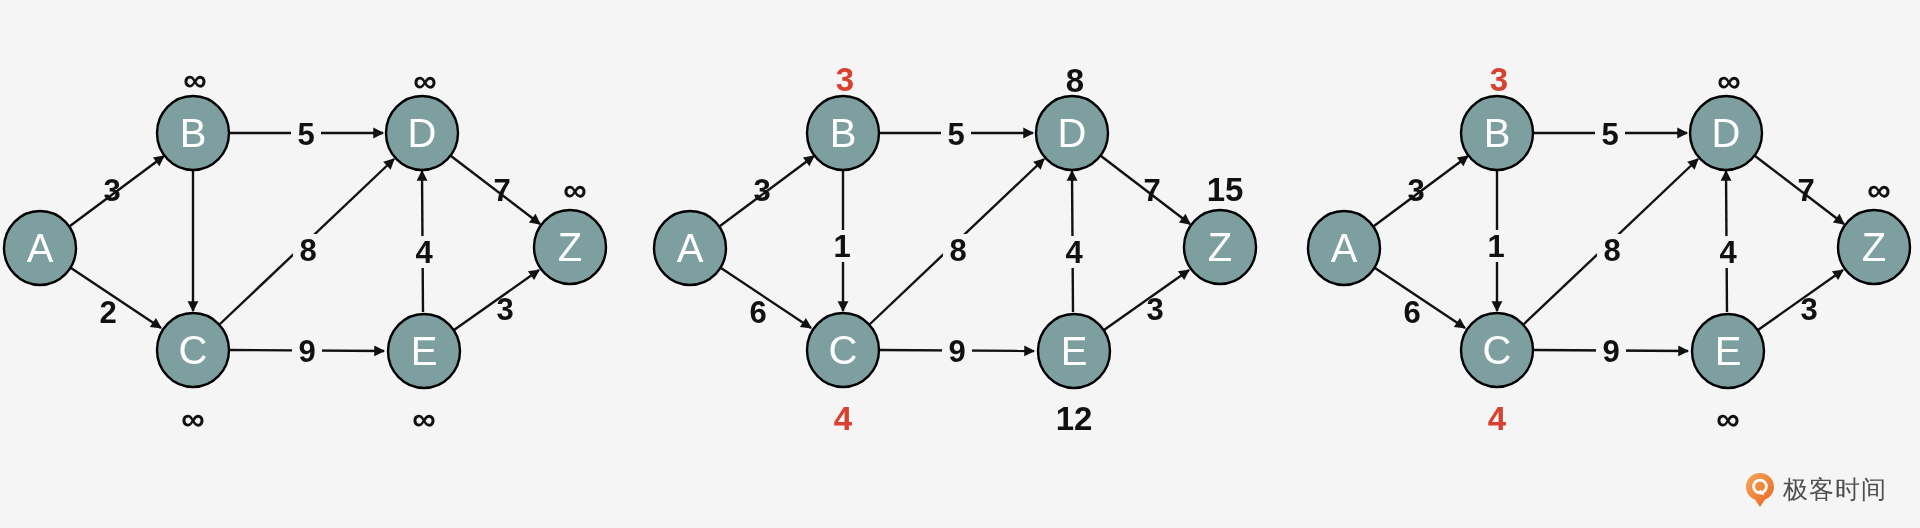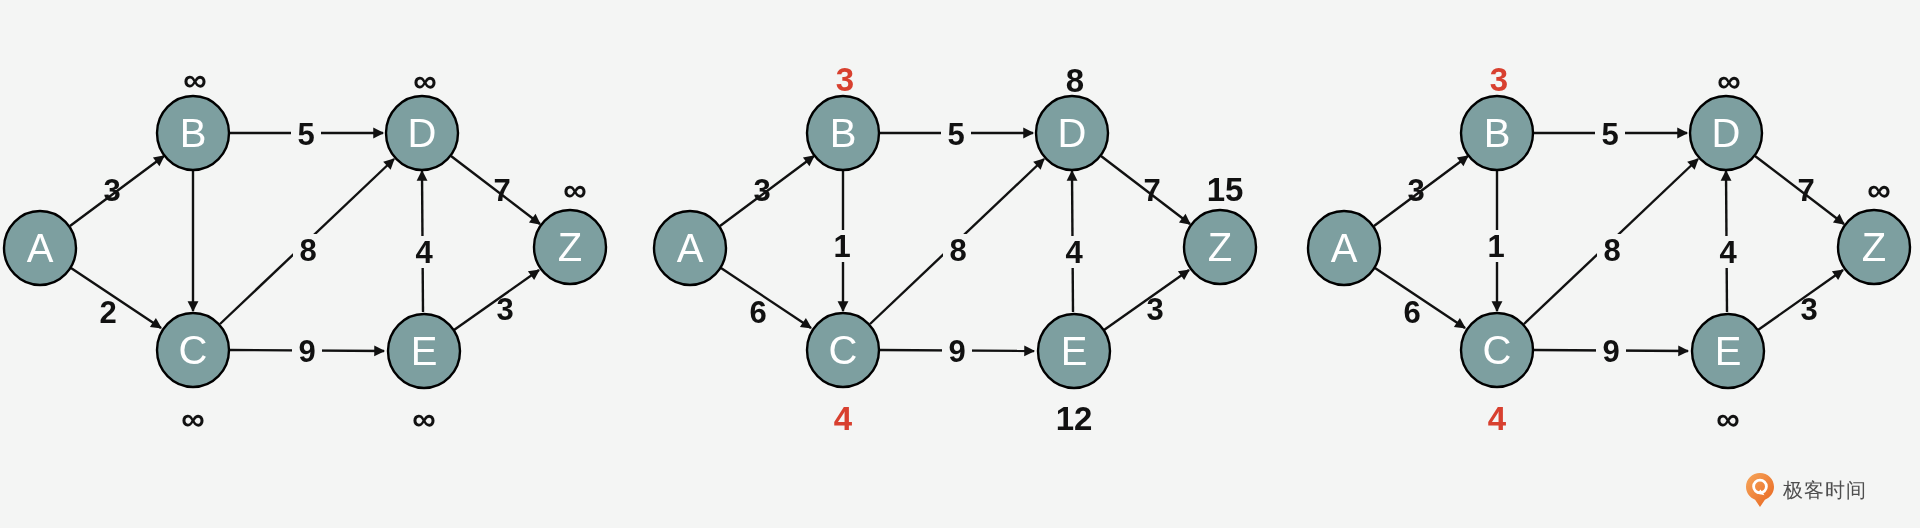--- a/index.html
+++ b/index.html
@@ -15,21 +15,21 @@
   .graphs-svg{position:absolute;left:0;top:0;}
   .node-label{fill:#ffffff;font-size:40px;font-weight:400;}
   .edge-weight{font-size:31px;font-weight:700;}
   .dist-label{font-size:33px;font-weight:700;}
   .logo{
     position:absolute;
     left:1745px;top:472px;
     display:flex;align-items:center;gap:8px;
   }
   .logo-text{
-    font-size:20px;
+    font-size:25px;
     font-weight:500;
     color:#4e4e4e;
     letter-spacing:1px;
     font-family:"DejaVu Sans","Liberation Sans",sans-serif;
     line-height:36px;
   }
 </style>
 </head>
 <body style="background: rgb(244, 245, 244);">
 

